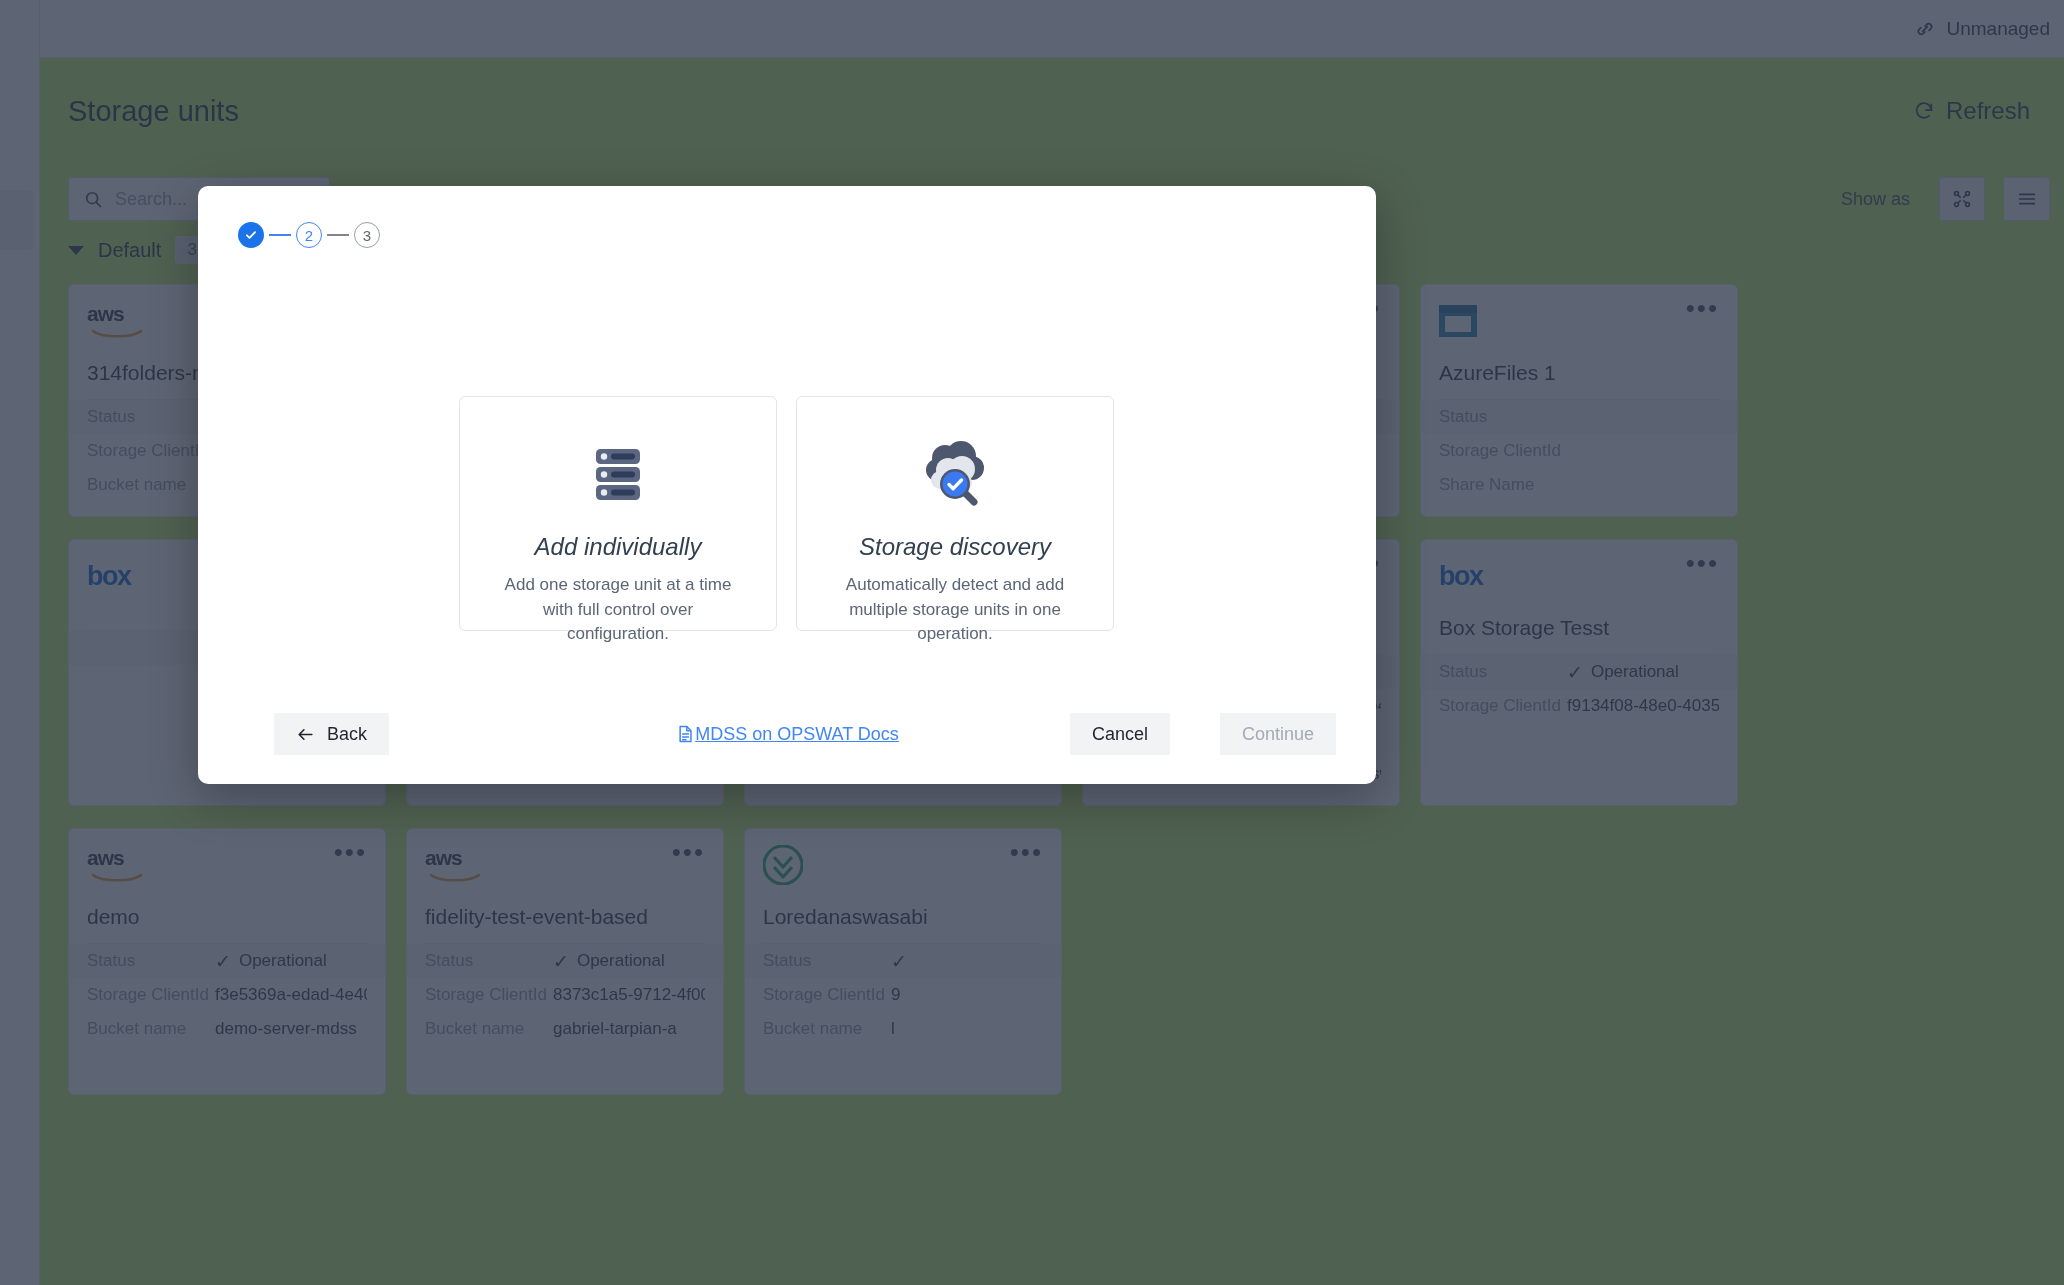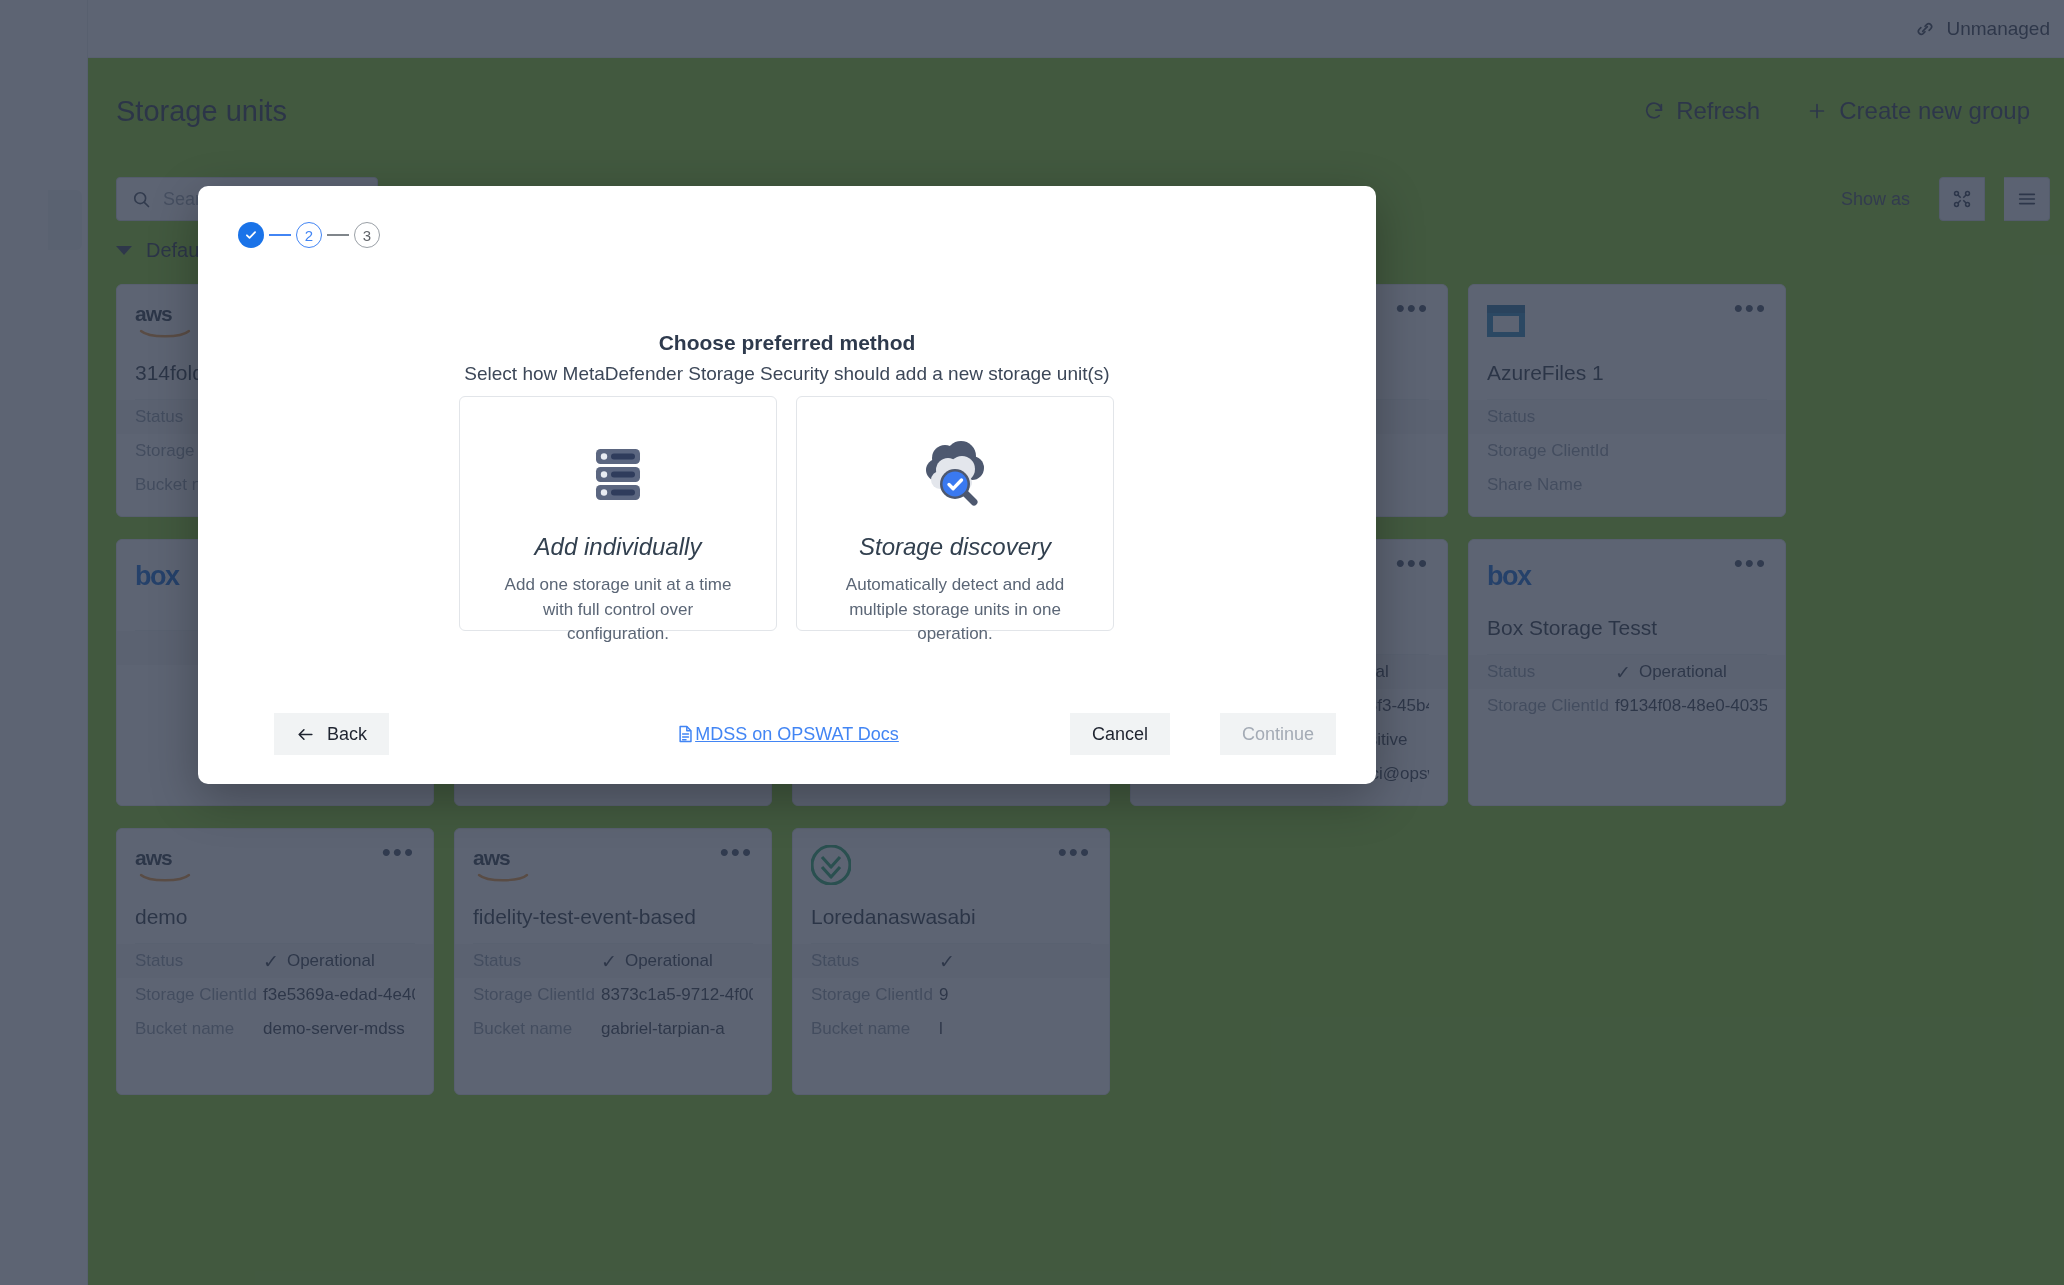--- a/index.html
+++ b/index.html
@@ -8,23 +8,22 @@
     overflow: hidden;
     font-family: "Liberation Sans", sans-serif;
     background: #ffffff;
   }
 
   
   #page-root { position: absolute; inset: 0; background: #ffffff; }
 
   #bg-page {
     position: absolute; inset: 0;
-    background: #84cc16;
+    background: #bef264;
     overflow: hidden;
-    margin-left: 48px;
   }
 
   .bg-leftrail {
     position: absolute; left: 0; top: 0; width: 40px; height: 1285px;
     background: #ffffff; border-right: 1px solid #e8eaed;
   }
   .bg-leftrail-chip {
     position: absolute; left: 0; top: 190px; width: 34px; height: 60px;
     background: #f1f3f5; border-radius: 0 6px 6px 0;
   }
@@ -223,26 +222,20 @@
     <div class="bg-header">
       <div class="page-title">Storage units</div>
       <div class="header-actions">
         <button class="hdr-btn">
           <svg viewBox="0 0 24 24" fill="none" stroke="#253046" stroke-width="1.9" stroke-linecap="round">
             <path d="M20 11a8 8 0 10-2.3 6"></path>
             <path d="M20 5v6h-6"></path>
           </svg>
           <span>Refresh</span>
         </button>
-        <button class="hdr-btn">
-          <svg viewBox="0 0 24 24" fill="none" stroke="#253046" stroke-width="1.9" stroke-linecap="round">
-            <path d="M12 5v14M5 12h14"></path>
-          </svg>
-          <span>Create new group</span>
-        </button>
       </div>
     </div>
 
     <div class="bg-toolbar">
       <div class="search-box">
         <svg viewBox="0 0 24 24" fill="none" stroke="#3b4656" stroke-width="1.9" stroke-linecap="round">
           <circle cx="10.5" cy="10.5" r="6.2"></circle>
             <path d="M15.2 15.2L20 20"></path>
         </svg>
         <span class="search-ph">Search...</span>
@@ -632,24 +625,20 @@
         <svg viewBox="0 0 24 24" fill="none" stroke="#ffffff" stroke-width="3" stroke-linecap="round" stroke-linejoin="round">
           <path d="M5 12.5l4.5 4.5L19 7"></path>
         </svg>
       </div>
       <div class="step-line blue"></div>
       <div class="step current">2</div>
       <div class="step-line gray"></div>
       <div class="step todo">3</div>
     </div>
 
-    <div class="modal-heading">
-      <div class="modal-title">Choose preferred method</div>
-      <div class="modal-sub">Select how MetaDefender Storage Security should add a new storage unit(s)</div>
-    </div>
 
     <div class="choices">
 
       <div class="choice-card">
         <div class="choice-icon">
           <svg width="72" height="72" viewBox="0 0 72 72">
             <rect x="14" y="12" width="44" height="15" rx="4.5" fill="#5b6680"></rect>
             <circle cx="22" cy="19.5" r="3.2" fill="#e9ecf2"></circle>
             <rect x="29" y="16.5" width="24" height="6" rx="3" fill="#2f3c5c"></rect>
             <rect x="14" y="30" width="44" height="15" rx="4.5" fill="#5b6680"></rect>

